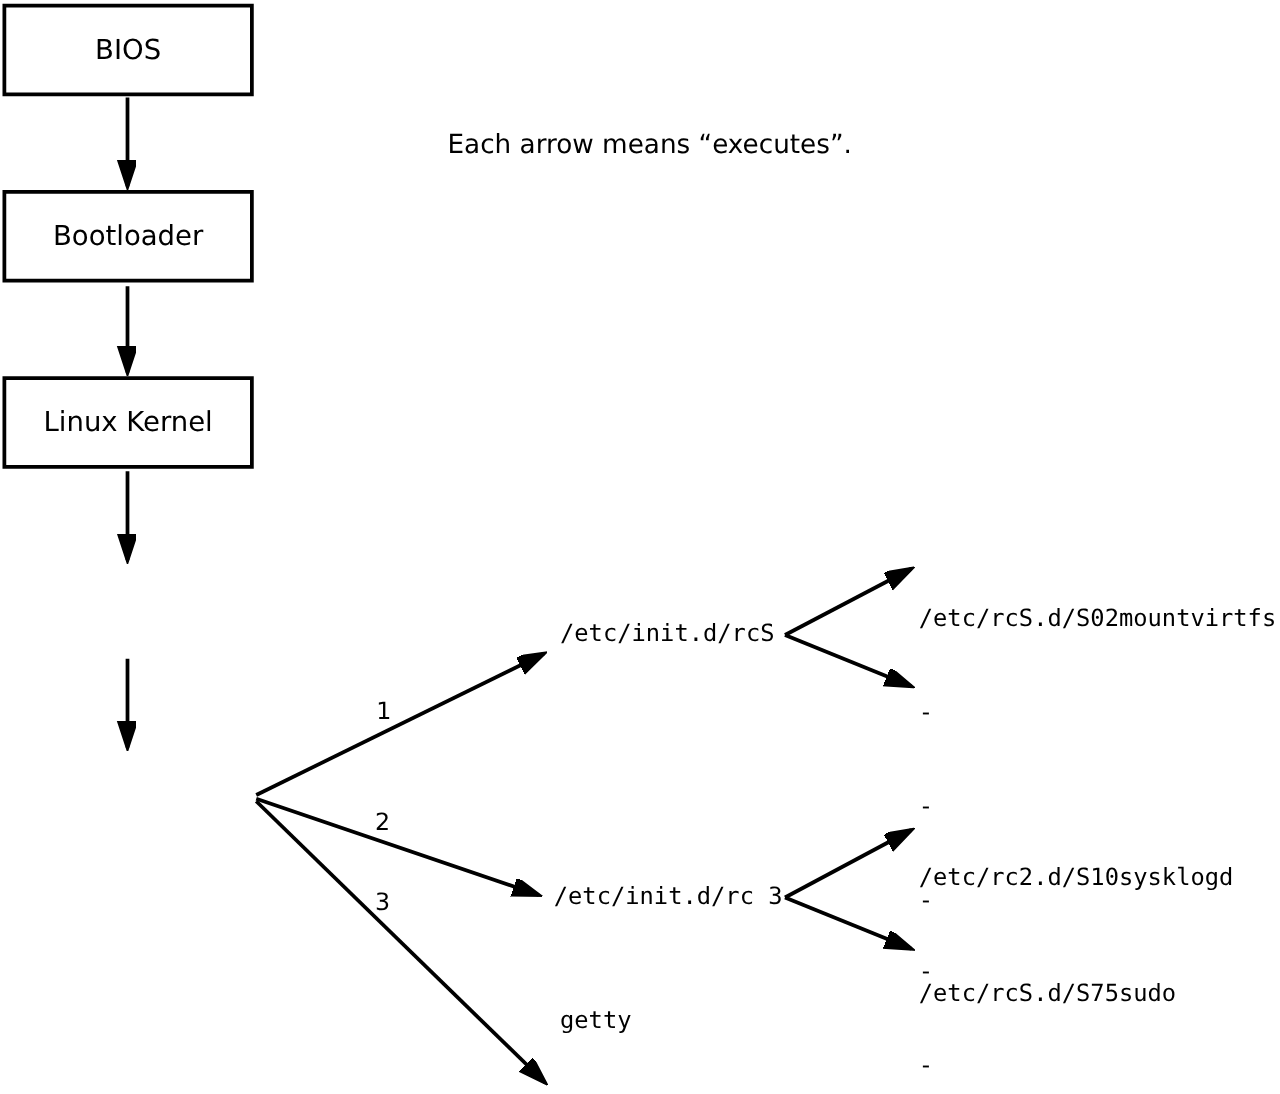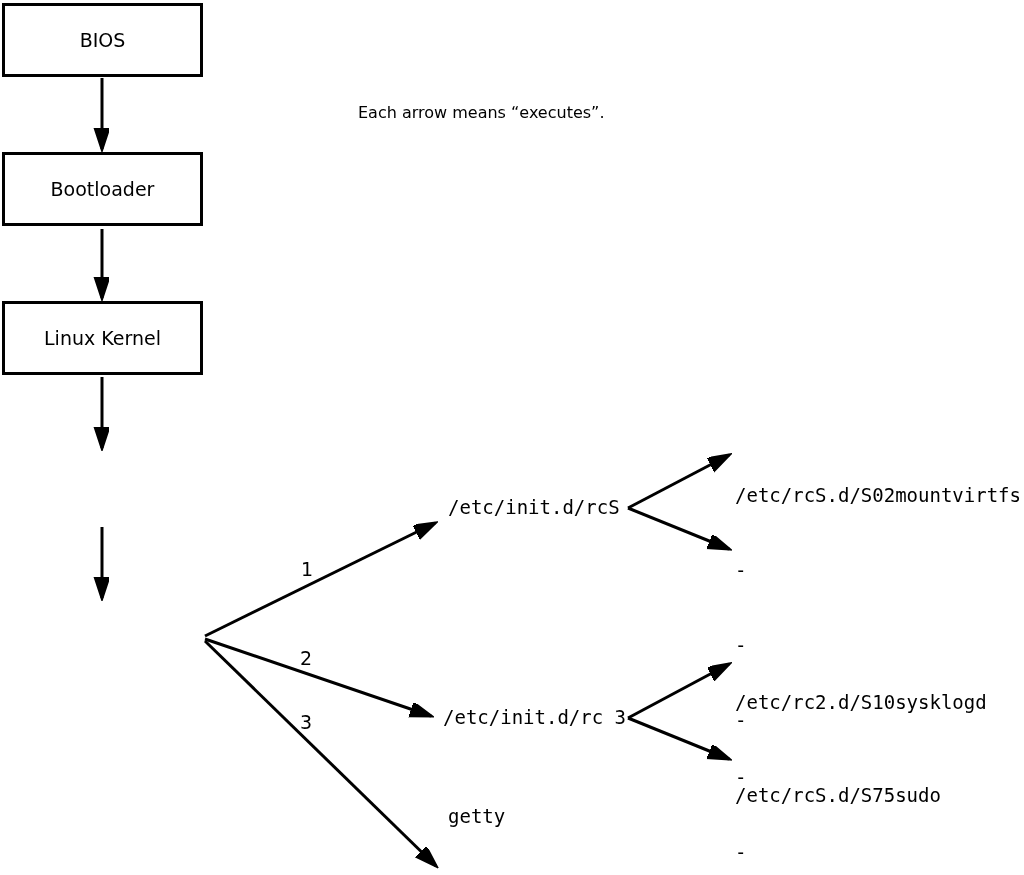--- a/index.html
+++ b/index.html
@@ -27,27 +27,27 @@
     position: absolute;
     left: 2px;
     width: 201px;
     height: 74px;
     box-sizing: border-box;
     border: 3px solid #000000;
     background: #ffffff;
     display: flex;
     align-items: center;
     justify-content: center;
-    font-size: 19px;
+    font-size: 22px;
   }
   .note {
     position: absolute;
     left: 358px;
     top: 103px;
-    font-size: 16px;
+    font-size: 21px;
     white-space: nowrap;
     text-align: right;
   }
   .num {
     position: absolute;
     width: 18px;
     text-align: center;
     font-size: 19px;
   }
   .mono {

